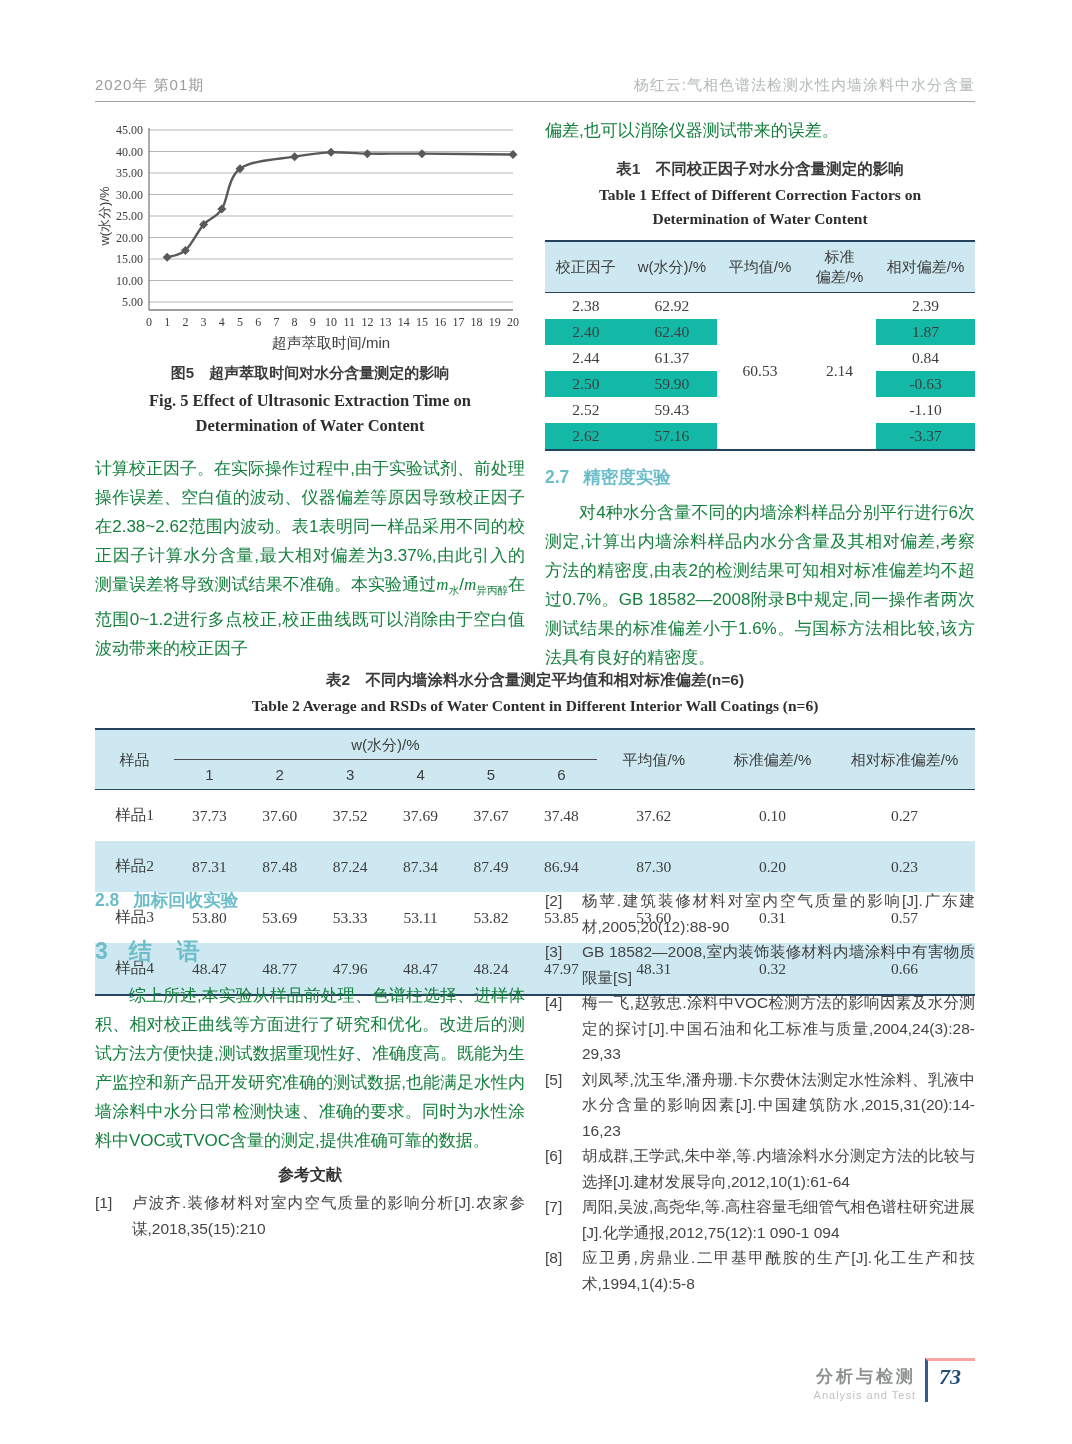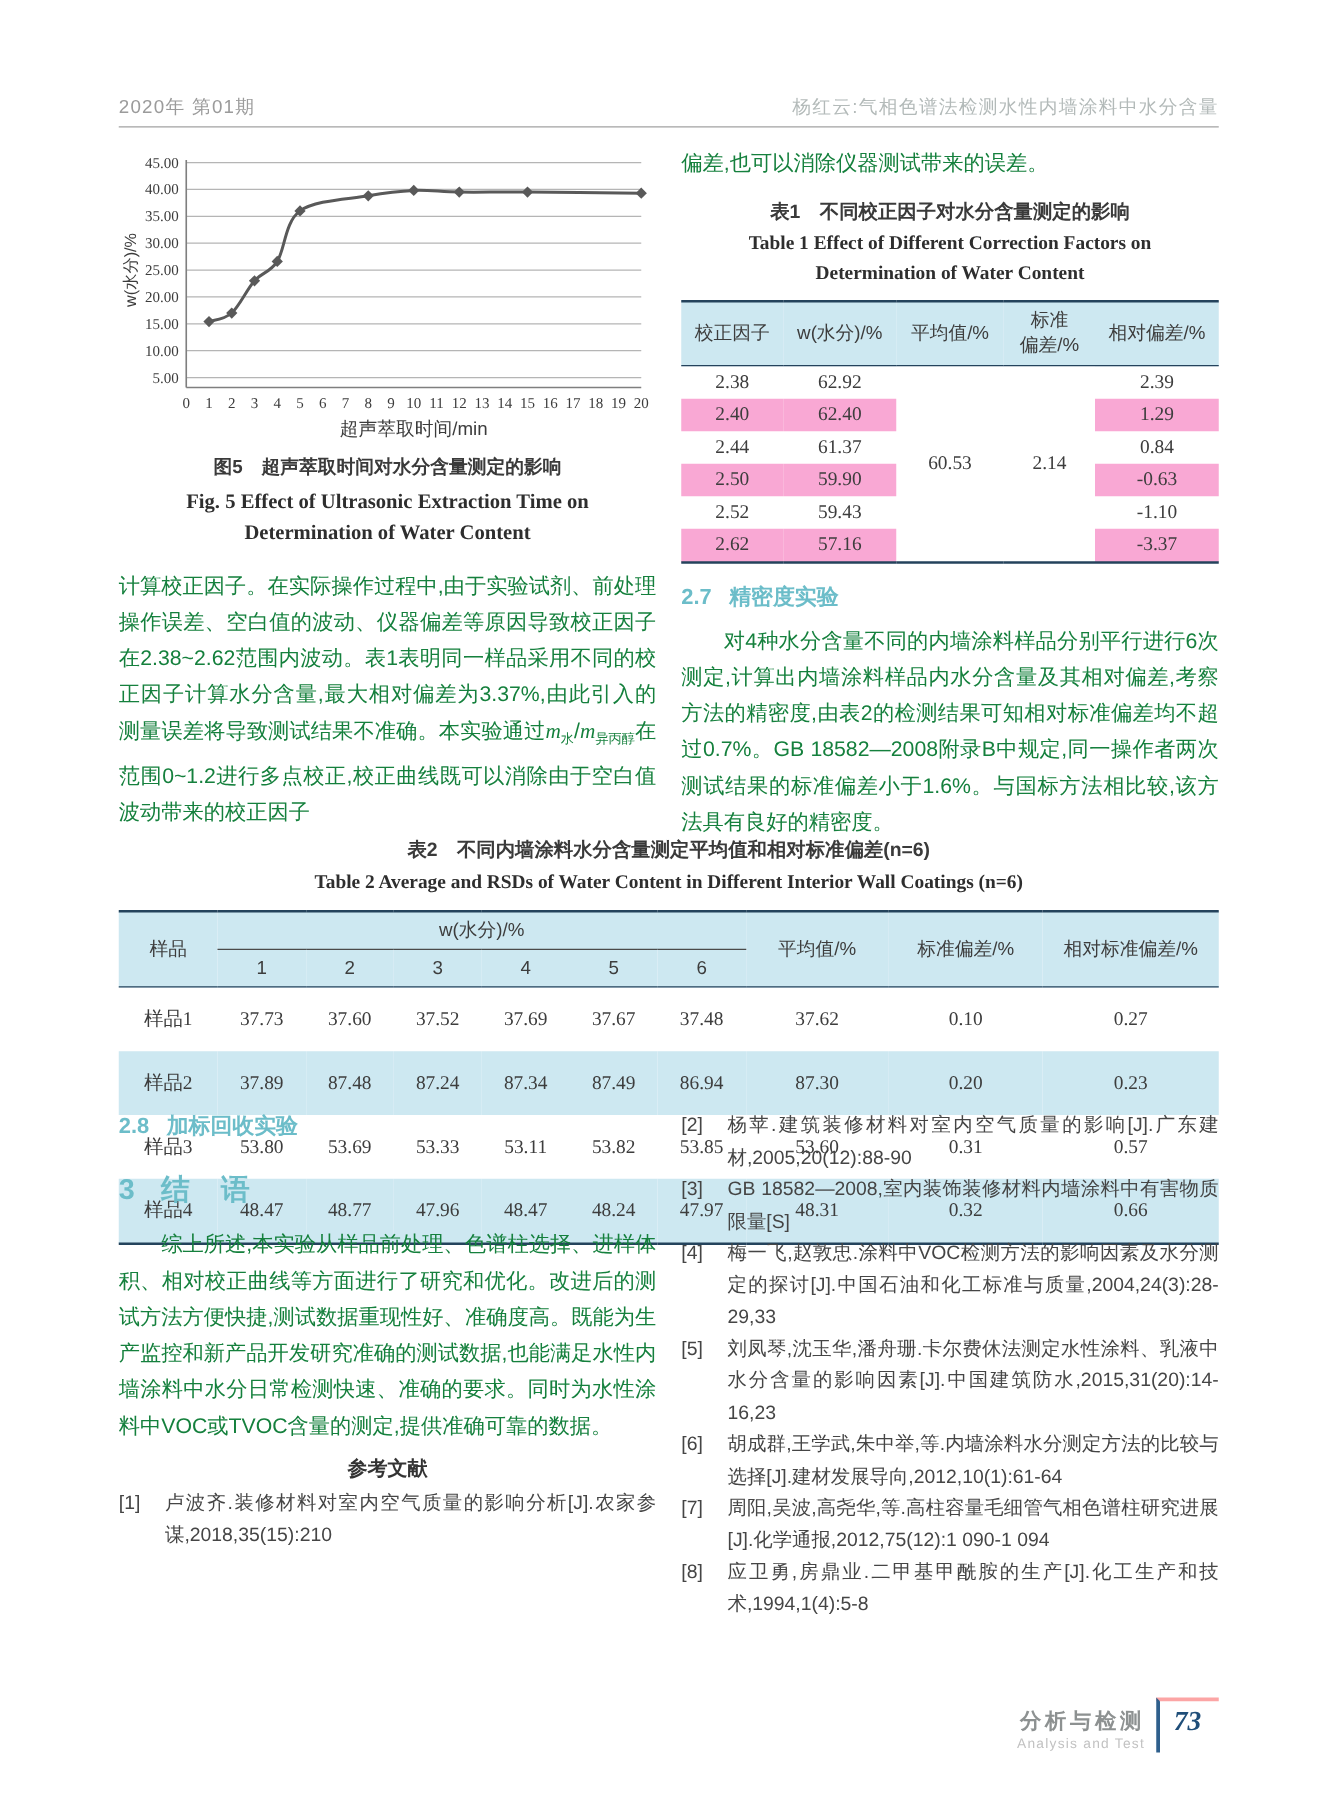--- a/index.html
+++ b/index.html
@@ -28,21 +28,21 @@
   .tbl-cap-cn{text-align:center;font-weight:bold;font-size:15.5px;margin:14px 0 3px;color:#3a3a3a;}
   .tbl-cap-en{text-align:center;font-weight:bold;font-size:15.5px;font-family:"Liberation Serif",serif;
               line-height:24px;white-space:pre-line;color:#2e2e2e;}
   
   table{border-collapse:collapse;width:100%;}
   #table1{margin-top:9px;border-top:2.5px solid #24435c;border-bottom:2.5px solid #24435c;}
   #table1 th{background:#cde8f1;font-weight:normal;font-size:15px;padding:5px 2px;
              border-bottom:1.5px solid #24435c;white-space:pre-line;line-height:20px;}
   #table1 td{text-align:center;font-size:15.5px;font-family:"Liberation Serif","Liberation Sans",serif;
              padding:0 2px;height:26px;}
-  #table1 tr.stripe td{background:#f9a8d4;}
+  #table1 tr.stripe td{background:#14b8a6;}
   #table1 tr.stripe td.merged, #table1 td.merged{background:#ffffff;}
   #table2{margin-top:10px;border-top:2.5px solid #24435c;border-bottom:2.5px solid #24435c;}
   #table2 thead th{background:#cde8f1;font-weight:normal;font-size:15px;padding:4px 2px;line-height:21px;}
   #table2 thead{border-bottom:1.5px solid #24435c;}
   #table2 th.group{border-bottom:1px solid #4a4a4a;}
   #table2 td{text-align:center;font-size:15.5px;font-family:"Liberation Serif","Liberation Sans",serif;
              padding:12px 2px;height:27px;}
   #table2 tr.stripe td{background:#cde8f1;}
   
   .sec{color:#6cbdc9;font-size:17.5px;font-weight:bold;margin:14px 0 9px;}
@@ -160,21 +160,21 @@
           <tr>
             <td>2.38</td>
             <td>62.92</td>
             <td class="merged" rowspan="6">60.53</td>
             <td class="merged" rowspan="6">2.14</td>
             <td>2.39</td>
           </tr>
           <tr class="stripe">
             <td>2.40</td>
             <td>62.40</td>
-            <td>1.29</td>
+            <td>1.87</td>
           </tr>
           <tr>
             <td>2.44</td>
             <td>61.37</td>
             <td>0.84</td>
           </tr>
           <tr class="stripe">
             <td>2.50</td>
             <td>59.90</td>
             <td>-0.63</td>
@@ -224,21 +224,21 @@
             <td>37.52</td>
             <td>37.69</td>
             <td>37.67</td>
             <td>37.48</td>
             <td>37.62</td>
             <td>0.10</td>
             <td>0.27</td>
           </tr>
           <tr class="stripe">
             <td>样品2</td>
-            <td>37.89</td>
+            <td>87.31</td>
             <td>87.48</td>
             <td>87.24</td>
             <td>87.34</td>
             <td>87.49</td>
             <td>86.94</td>
             <td>87.30</td>
             <td>0.20</td>
             <td>0.23</td>
           </tr>
           <tr>

